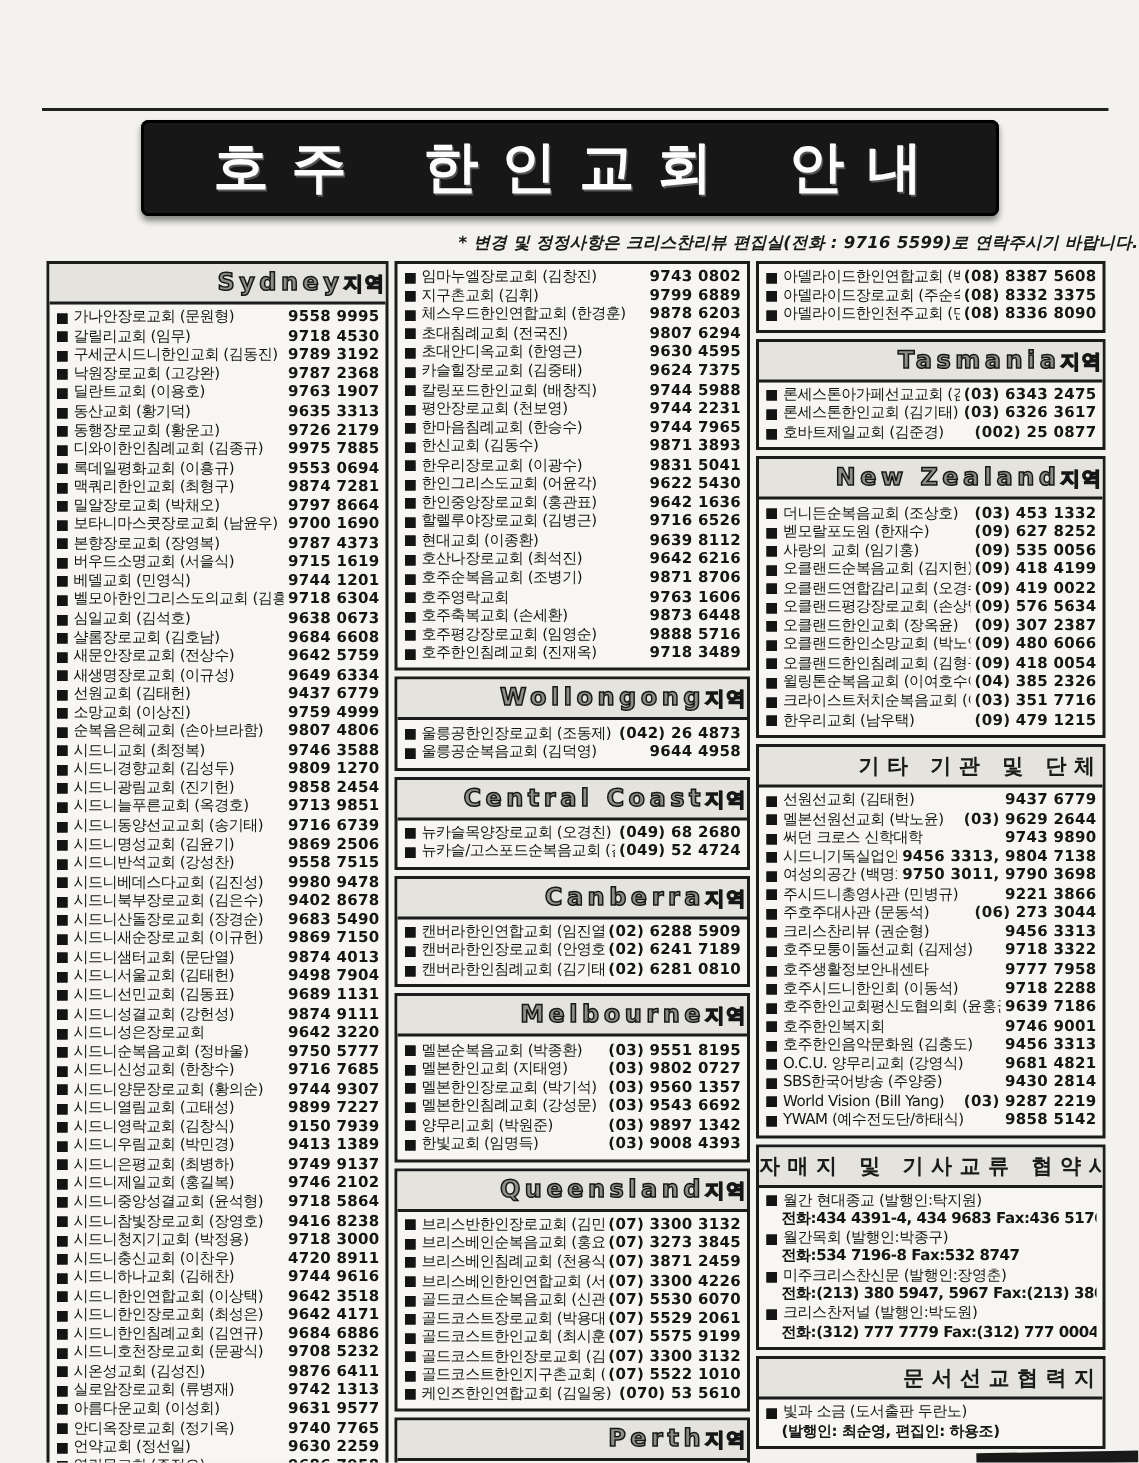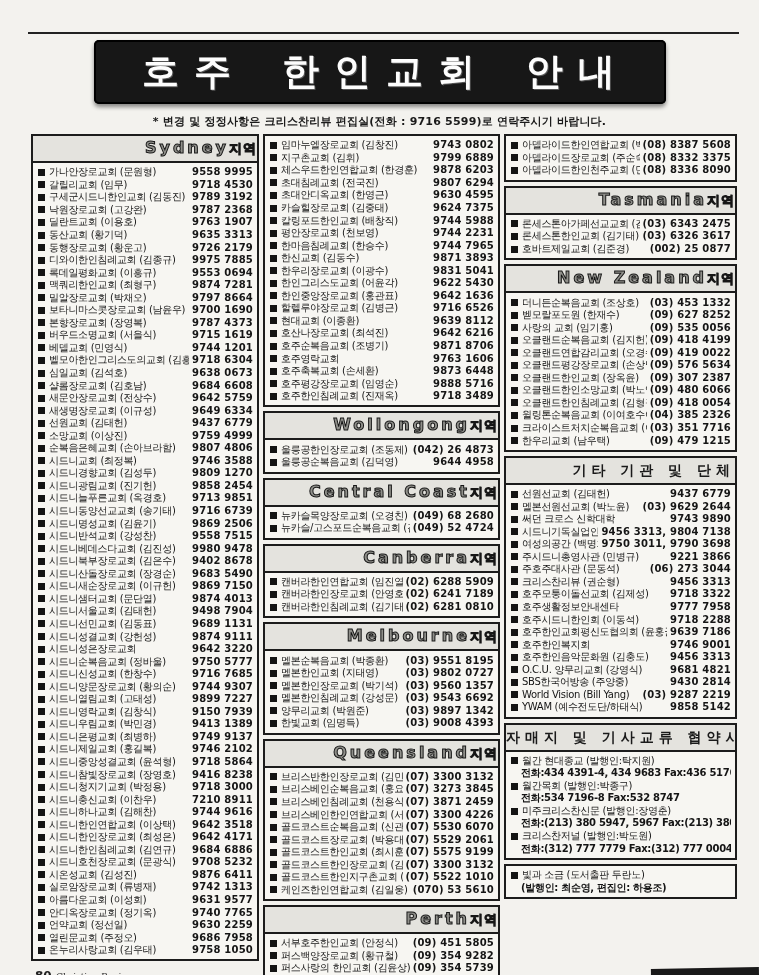--- a/index.html
+++ b/index.html
@@ -4,38 +4,39 @@
 <style>
   html,body{margin:0;padding:0;}
   body{
     width:759px;height:975px;
     background:#f3f2ee;
     font-family:"DejaVu Sans","Liberation Sans",sans-serif;
     color:#151515;
     position:relative;
     overflow:hidden;
   }
-  .page{position:absolute;inset:0;}
+  .page{position:absolute;inset:0;margin-top:40px;}
   .top-rule{position:absolute;left:28px;right:20px;top:32px;border-top:2px solid #222;}
   .banner{
     position:absolute;left:94px;top:40px;width:572px;height:64px;
     background:#171717;border-radius:5px;
     box-shadow:0 3px 4px rgba(0,0,0,.45), inset 0 0 0 2px #000;
     display:flex;align-items:center;justify-content:center;
   }
   .banner-title{
     color:#fdfdfd;font-size:37px;font-weight:bold;
     letter-spacing:15px;word-spacing:8px;white-space:nowrap;
     text-shadow:1px 1px 0 #555;
     padding-left:12px;
   }
   .notice{
     position:absolute;left:0;right:0;top:114px;
-    text-align:center;font-size:11px;font-weight:bold;color:#1a1a1a;
+    text-align:right;font-size:11px;font-weight:bold;color:#1a1a1a;
     letter-spacing:0.2px;
+    font-style:italic;
   }
   .directory{
     position:absolute;left:31px;top:134px;width:706px;
     display:grid;grid-template-columns:228px 237px 233px;gap:4px;
     align-items:start;
   }
   .col{display:flex;flex-direction:column;}
   .section{border:2px solid #1c1c1c;background:#f7f6f2;margin-bottom:4px;}
   .section-header{
     border-bottom:2px solid #1c1c1c;background:#e4e3de;
@@ -330,21 +331,21 @@
               <span class="phone">9416 8238</span>
             </div>
             <div class="row">
               <span class="bullet"></span>
               <span class="name">시드니청지기교회 (박정용)</span>
               <span class="phone">9718 3000</span>
             </div>
             <div class="row">
               <span class="bullet"></span>
               <span class="name">시드니충신교회 (이찬우)</span>
-              <span class="phone">7210 8911</span>
+              <span class="phone">4720 8911</span>
             </div>
             <div class="row">
               <span class="bullet"></span>
               <span class="name">시드니하나교회 (김해찬)</span>
               <span class="phone">9744 9616</span>
             </div>
             <div class="row">
               <span class="bullet"></span>
               <span class="name">시드니한인연합교회 (이상택)</span>
               <span class="phone">9642 3518</span>
@@ -900,20 +901,21 @@
             </div>
             <span class="extra-line">전화:(213) 380 5947, 5967  Fax:(213) 380 5951</span>
             <div class="row">
               <span class="bullet"></span>
               <span class="name">크리스찬저널 (발행인:박도원)</span>
             </div>
             <span class="extra-line">전화:(312) 777 7779  Fax:(312) 777 0004</span>
           </div>
         </div>
         <div class="section">
+          <div class="section-header"><span class="hdr-ko-only">문서선교협력지</span></div>
           <div class="rows">
             <div class="row">
               <span class="bullet"></span>
               <span class="name">빛과 소금 (도서출판 두란노)</span>
             </div>
             <span class="extra-line">(발행인: 최순영, 편집인: 하용조)</span>
           </div>
         </div>
       </div>
   </div>

